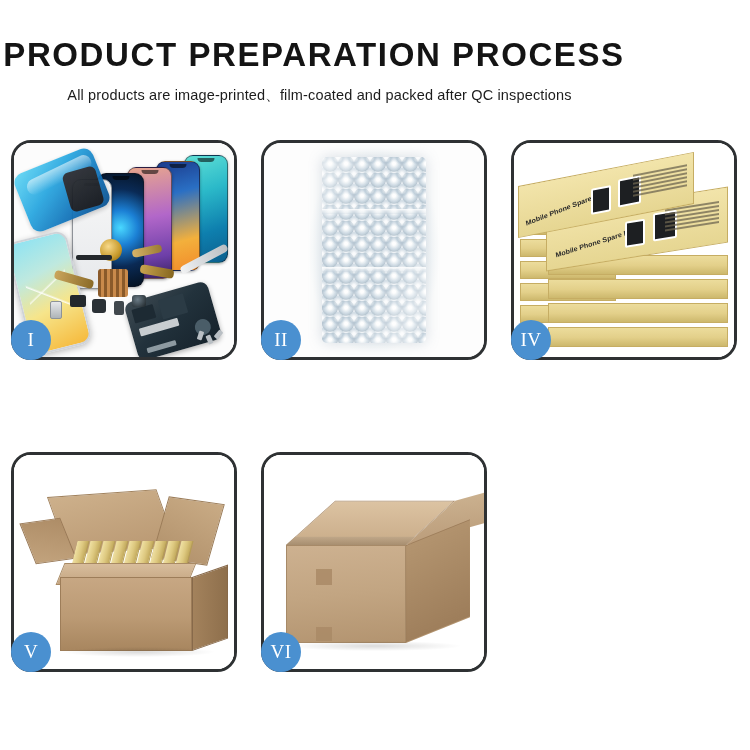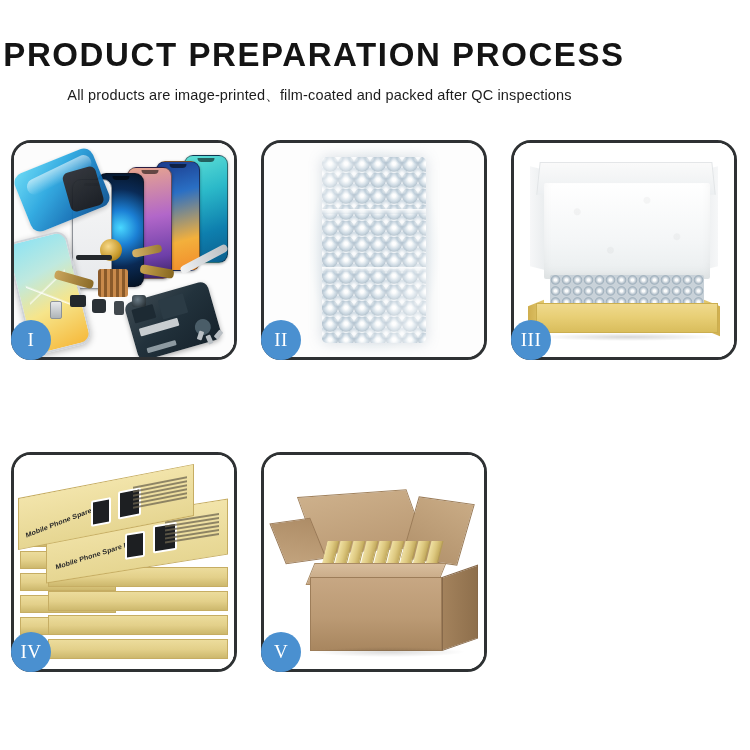--- a/index.html
+++ b/index.html
@@ -437,36 +437,20 @@
           <div class="bubbles"></div>
           <div class="bubbles2"></div>
           <div class="bw-fold" style="top:52px"></div>
           <div class="bw-fold" style="top:110px"></div>
           <div class="bw-sheen"></div>
         </div>
       </div>
       <div class="badge" style="background: rgb(74, 144, 208); color: rgb(255, 255, 255);">II</div>
     </div>
 
-    <div class="panel" style="border-color: rgb(46, 49, 51);">
-      <div class="panel-clip">
-        <div class="p3">
-          <div class="p3-flapL"></div>
-          <div class="p3-flapR"></div>
-          <div class="p3-lidback"></div>
-          <div class="p3-foam"></div>
-          <div class="p3-inner"></div>
-          <div class="p3-sideL"></div>
-          <div class="p3-sideR"></div>
-          <div class="p3-front"></div>
-          <div class="p3-shadow"></div>
-        </div>
-      </div>
-      <div class="badge" style="background: rgb(74, 144, 208); color: rgb(255, 255, 255);">III</div>
-    </div>
 
     <div class="panel" style="border-color: rgb(46, 49, 51);">
       <div class="panel-clip">
         <div class="p4">
           <div class="stack">
 
             <div class="sbox" style="left:2px;  top:58px;  width:96px; height:18px;"></div>
             <div class="sbox" style="left:2px;  top:80px;  width:96px; height:18px;"></div>
             <div class="sbox" style="left:2px;  top:102px; width:96px; height:18px;"></div>
             <div class="sbox" style="left:2px;  top:124px; width:96px; height:18px;"></div>
@@ -534,15 +518,30 @@
 
           <div class="c-top"></div>
           <div class="c-side"></div>
           <div class="c-body"></div>
           <div class="s-shadow" style="left:50px; bottom:12px; width:150px;"></div>
         </div>
       </div>
       <div class="badge" style="background: rgb(74, 144, 208); color: rgb(255, 255, 255);">V</div>
     </div>
 
+    <div class="panel" style="border-color: rgb(46, 49, 51);">
+      <div class="panel-clip">
+        <div class="p6">
+          <div class="s-top"></div>
+          <div class="s-top2"></div>
+          <div class="s-tape"></div>
+          <div class="s-right"></div>
+          <div class="s-front"></div>
+          <div class="s-tab1"></div>
+          <div class="s-tab2"></div>
+          <div class="s-shadow"></div>
+        </div>
+      </div>
+      <div class="badge" style="background: rgb(74, 144, 208); color: rgb(255, 255, 255);">VI</div>
+    </div>
 
   </div>
 </div>
 
 </body></html>

